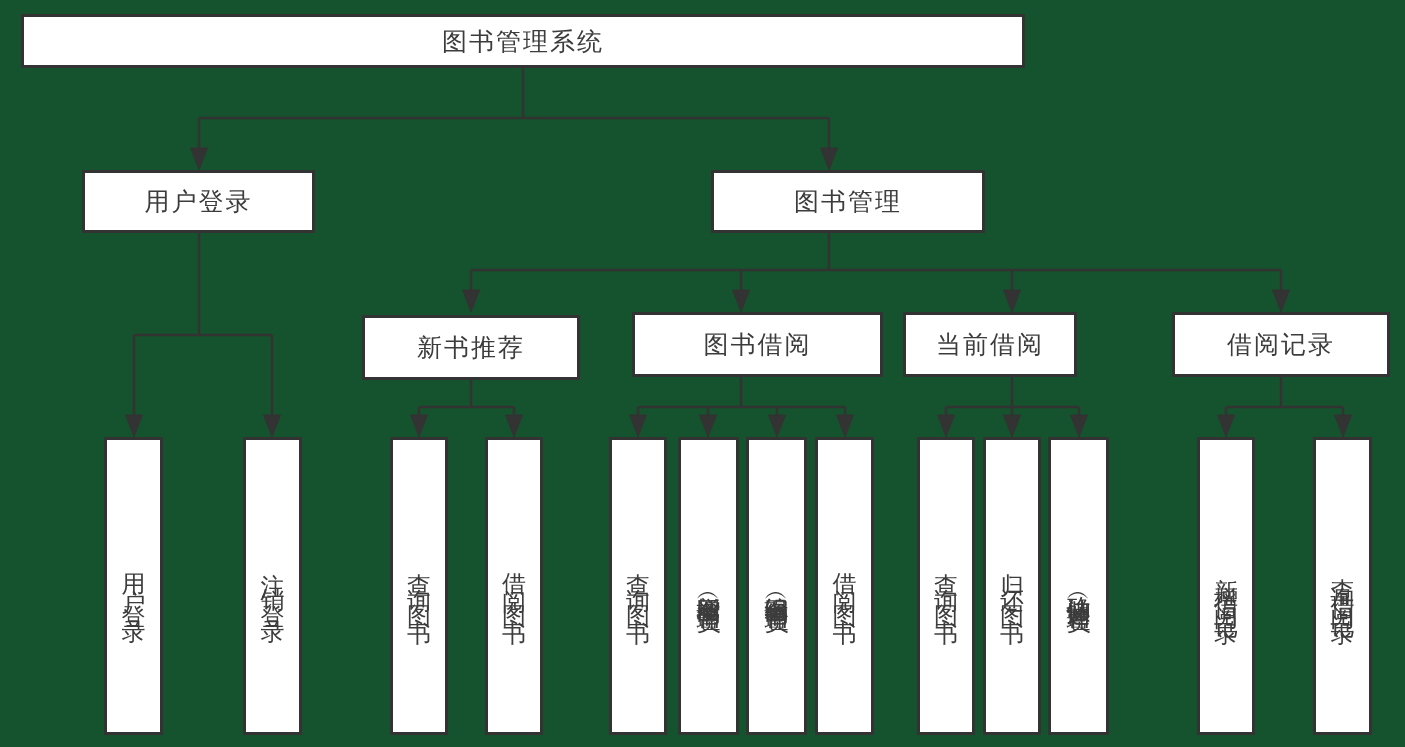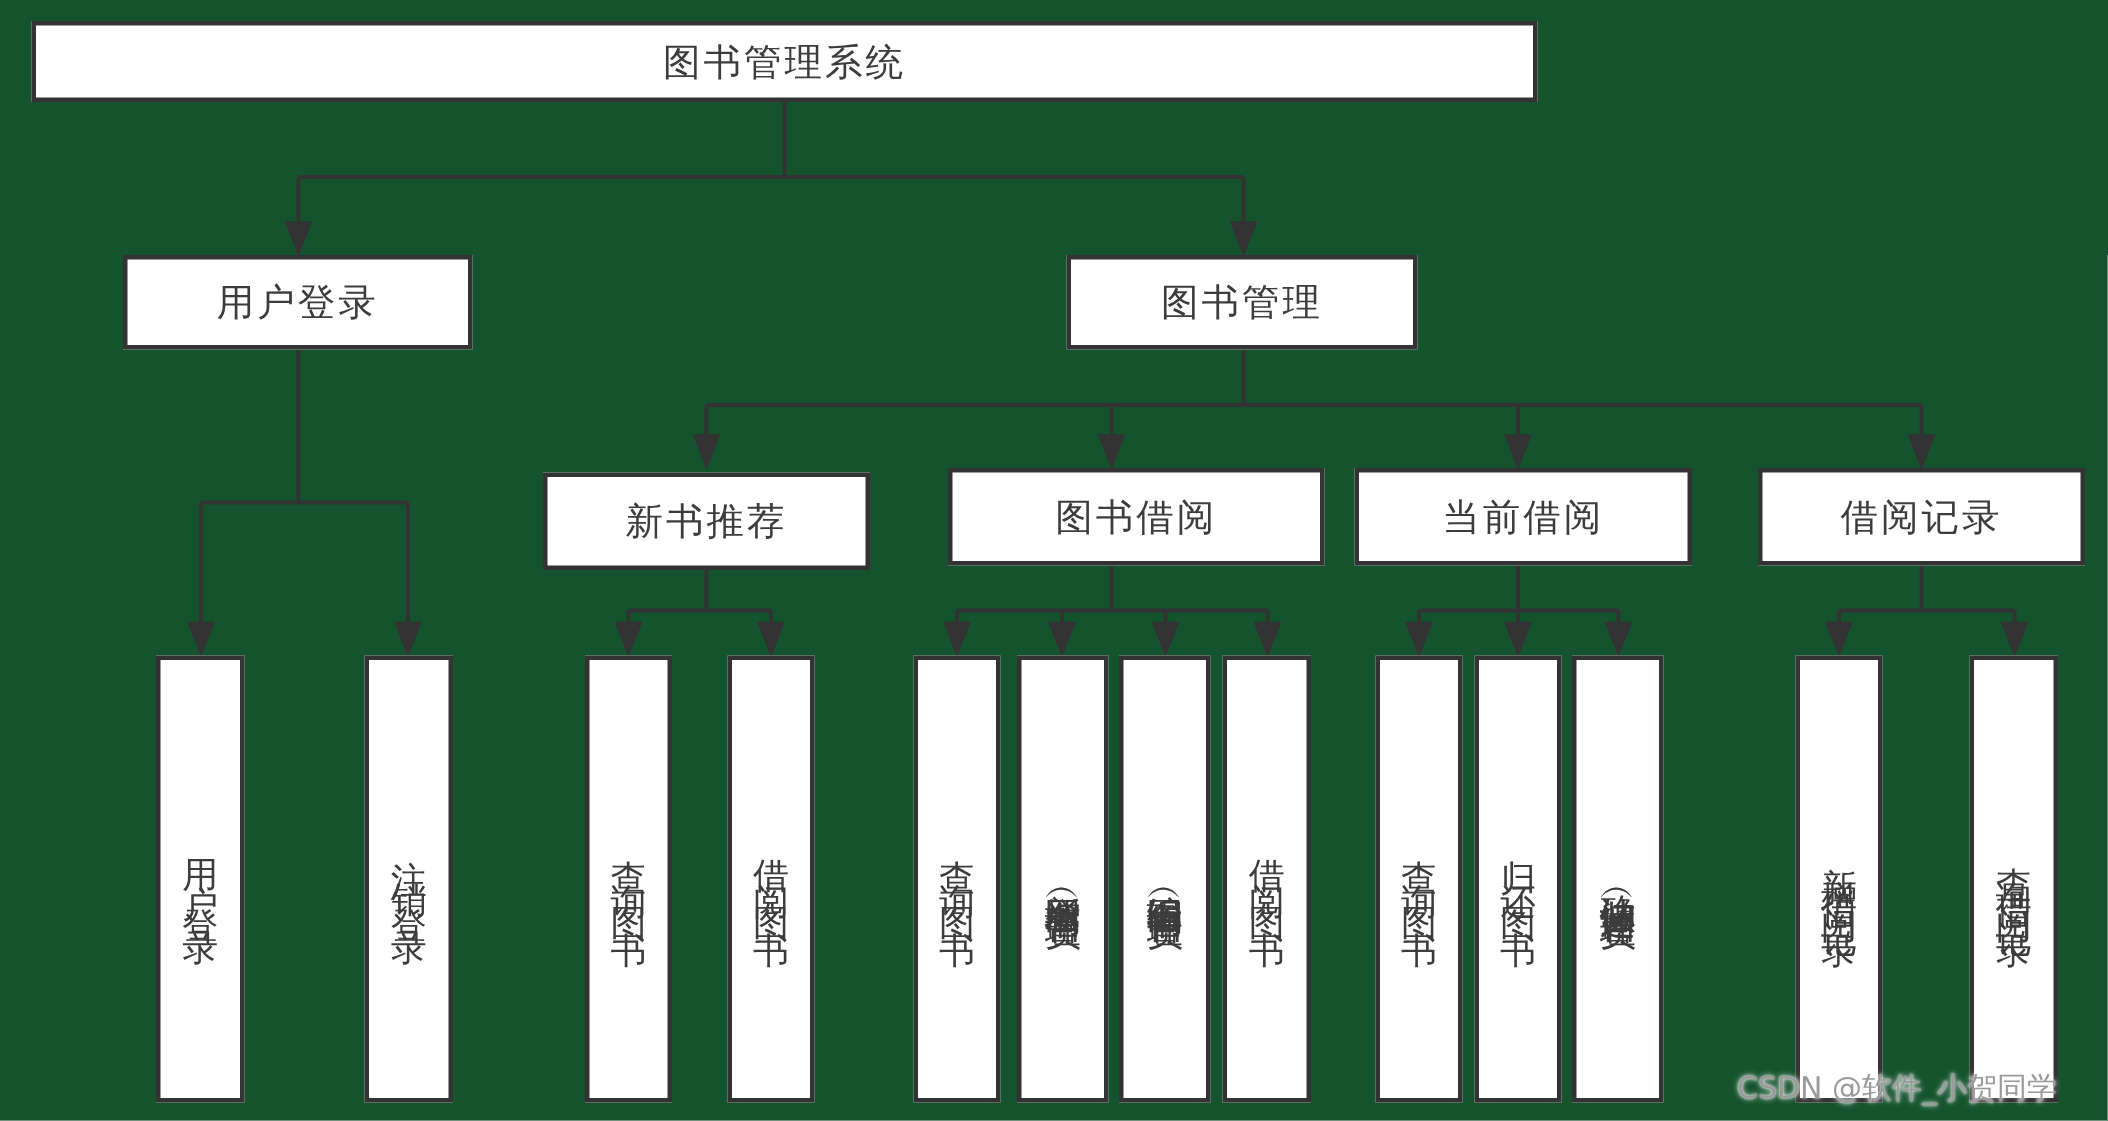--- a/index.html
+++ b/index.html
@@ -154,31 +154,31 @@
     </g>
   </svg>
 
   <div class="node" style="left:21px; top:14px; width:1004px; height:54px;">
     <span class="h-label">图书管理系统</span>
   </div>
 
   <div class="node" style="left:82px; top:170px; width:233px; height:63px;">
     <span class="h-label">用户登录</span>
   </div>
-  <div class="node" style="left:711px; top:170px; width:234px; height:63px;">
+  <div class="node" style="left:711px; top:170px; width:274px; height:63px;">
     <span class="h-label">图书管理</span>
   </div>
 
   <div class="node" style="left:362px; top:315px; width:218px; height:65px;">
     <span class="h-label">新书推荐</span>
   </div>
   <div class="node" style="left:632px; top:312px; width:251px; height:65px;">
     <span class="h-label">图书借阅</span>
   </div>
-  <div class="node" style="left:903px; top:312px; width:225px; height:65px;">
+  <div class="node" style="left:903px; top:312px; width:174px; height:65px;">
     <span class="h-label">当前借阅</span>
   </div>
   <div class="node" style="left:1172px; top:312px; width:218px; height:65px;">
     <span class="h-label">借阅记录</span>
   </div>
 
   <div class="node leaf" style="left:104px; width:59px;">
     <span class="v-label ls-4">用户登录</span>
   </div>
   <div class="node leaf" style="left:243px; width:59px;">
@@ -215,15 +215,14 @@
     <span class="v-label ls-p">确认归还（管理员）</span>
   </div>
 
   <div class="node leaf" style="left:1197px; width:58px;">
     <span class="v-label ls-6">新增借阅记录</span>
   </div>
   <div class="node leaf" style="left:1313px; width:59px;">
     <span class="v-label ls-6">查询借阅记录</span>
   </div>
 
-  <div class="watermark">CSDN @软件_小贺同学</div>
 
 </div>
 
 </body></html>

